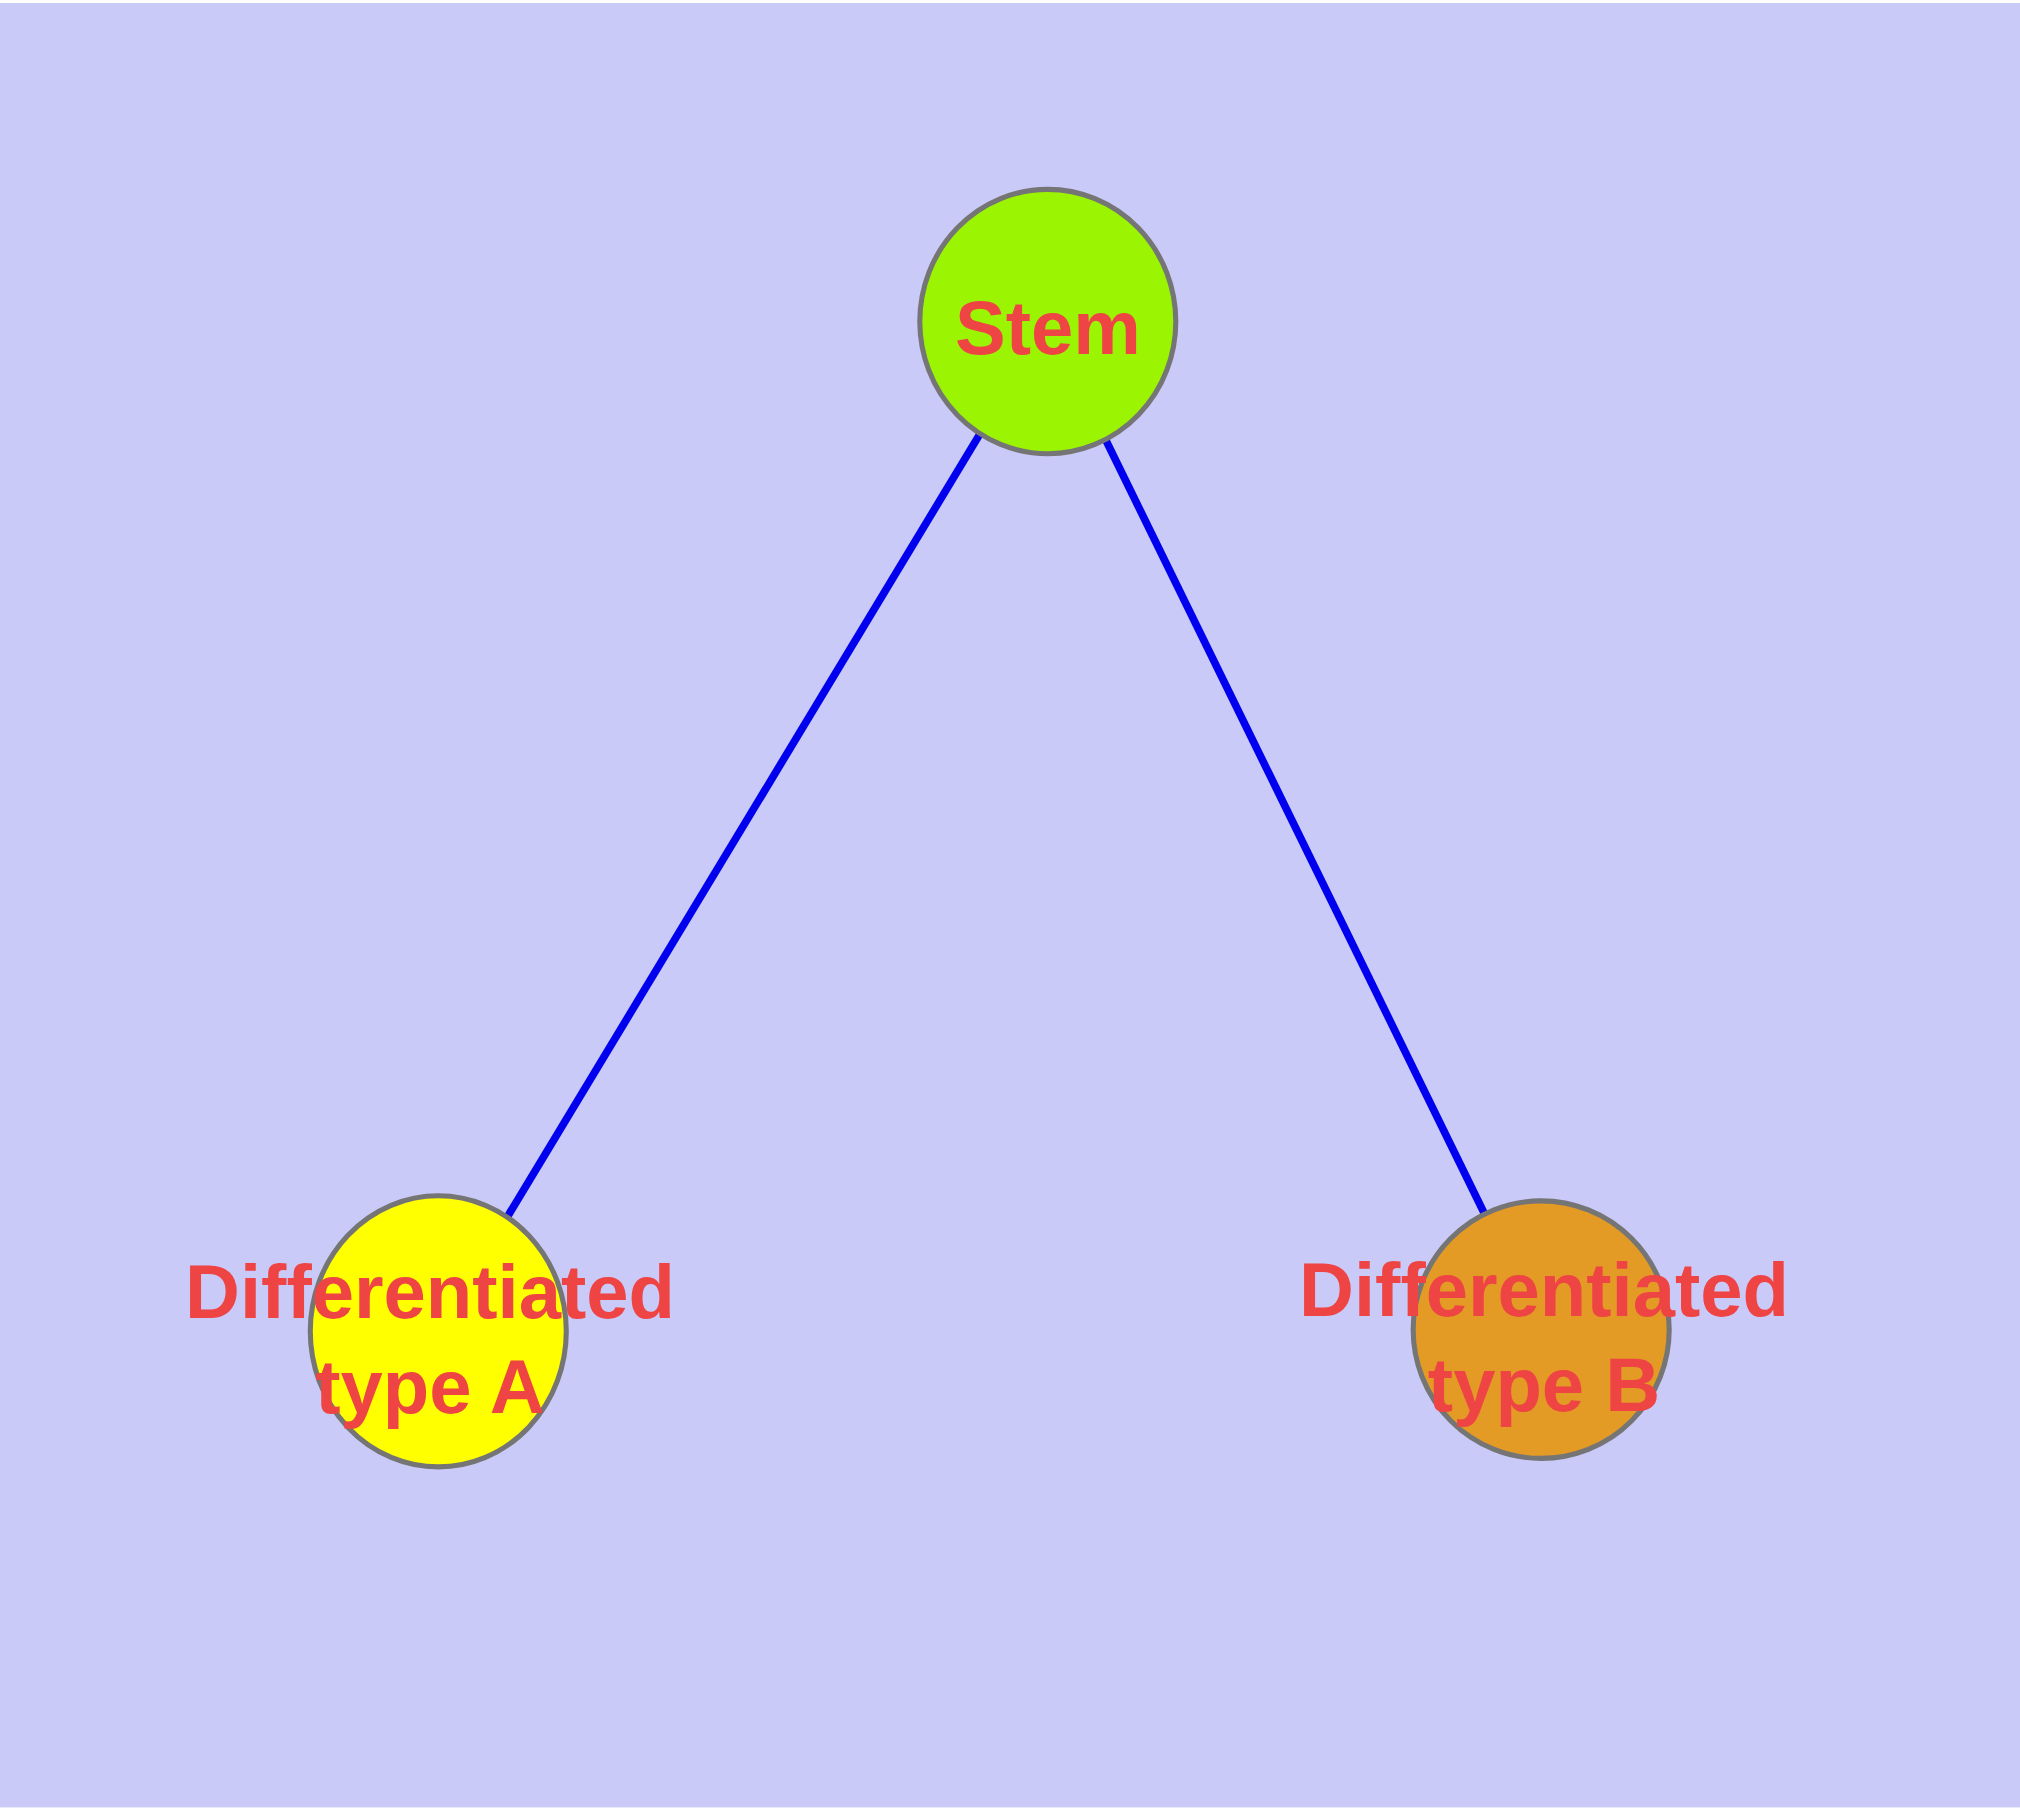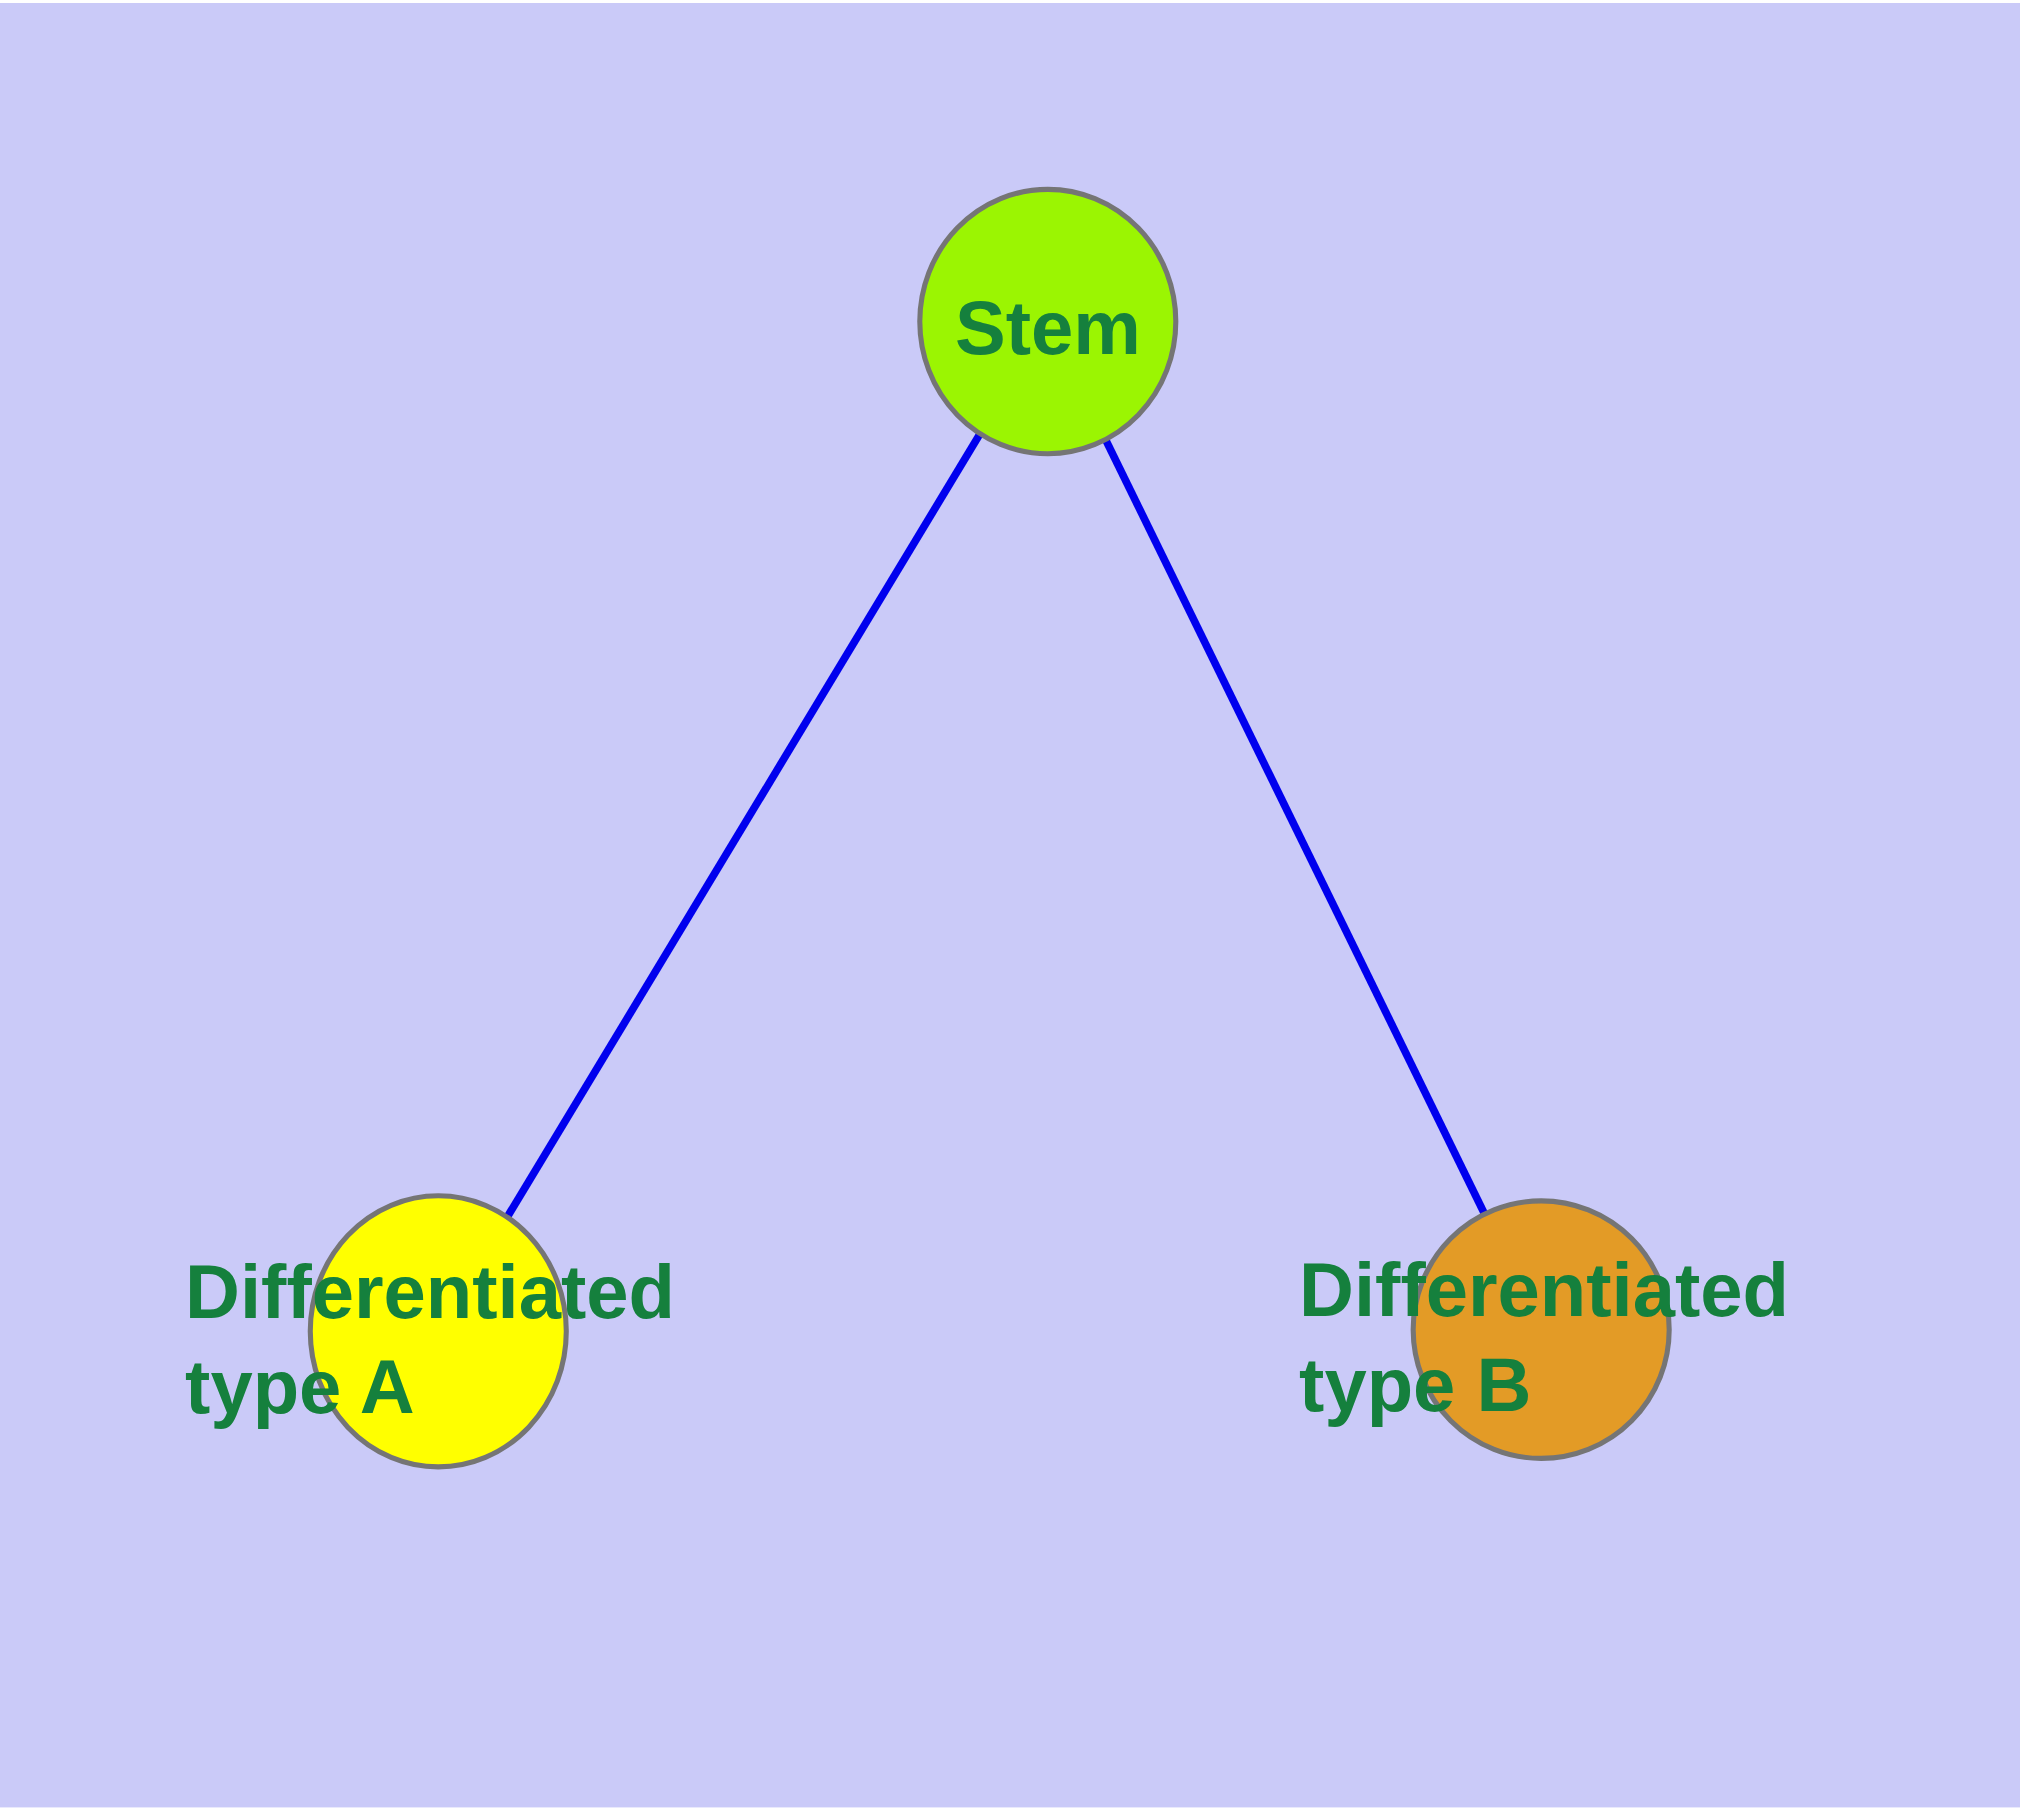--- a/index.html
+++ b/index.html
@@ -33,26 +33,26 @@
   .edge-line {
     stroke-width: 9;
     fill: none;
   }
   .node-circle {
     stroke-width: 6;
   }
   .node-label {
     position: absolute;
     transform: translate(-50%, -50%);
-    text-align: left;
+    text-align: center;
     white-space: pre-line;
     font-weight: bold;
     font-size: 76px;
     line-height: 95px;
-    color: #15803d;
+    color: #ef4444;
     letter-spacing: 0px;
     pointer-events: none;
   }
   .label-stem   { left: 1048px; top: 324px; }
   .label-type-a { left: 430px;  top: 1336px; }
   .label-type-b { left: 1544px; top: 1334px; }
 </style>
 </head>
 <body>
 

